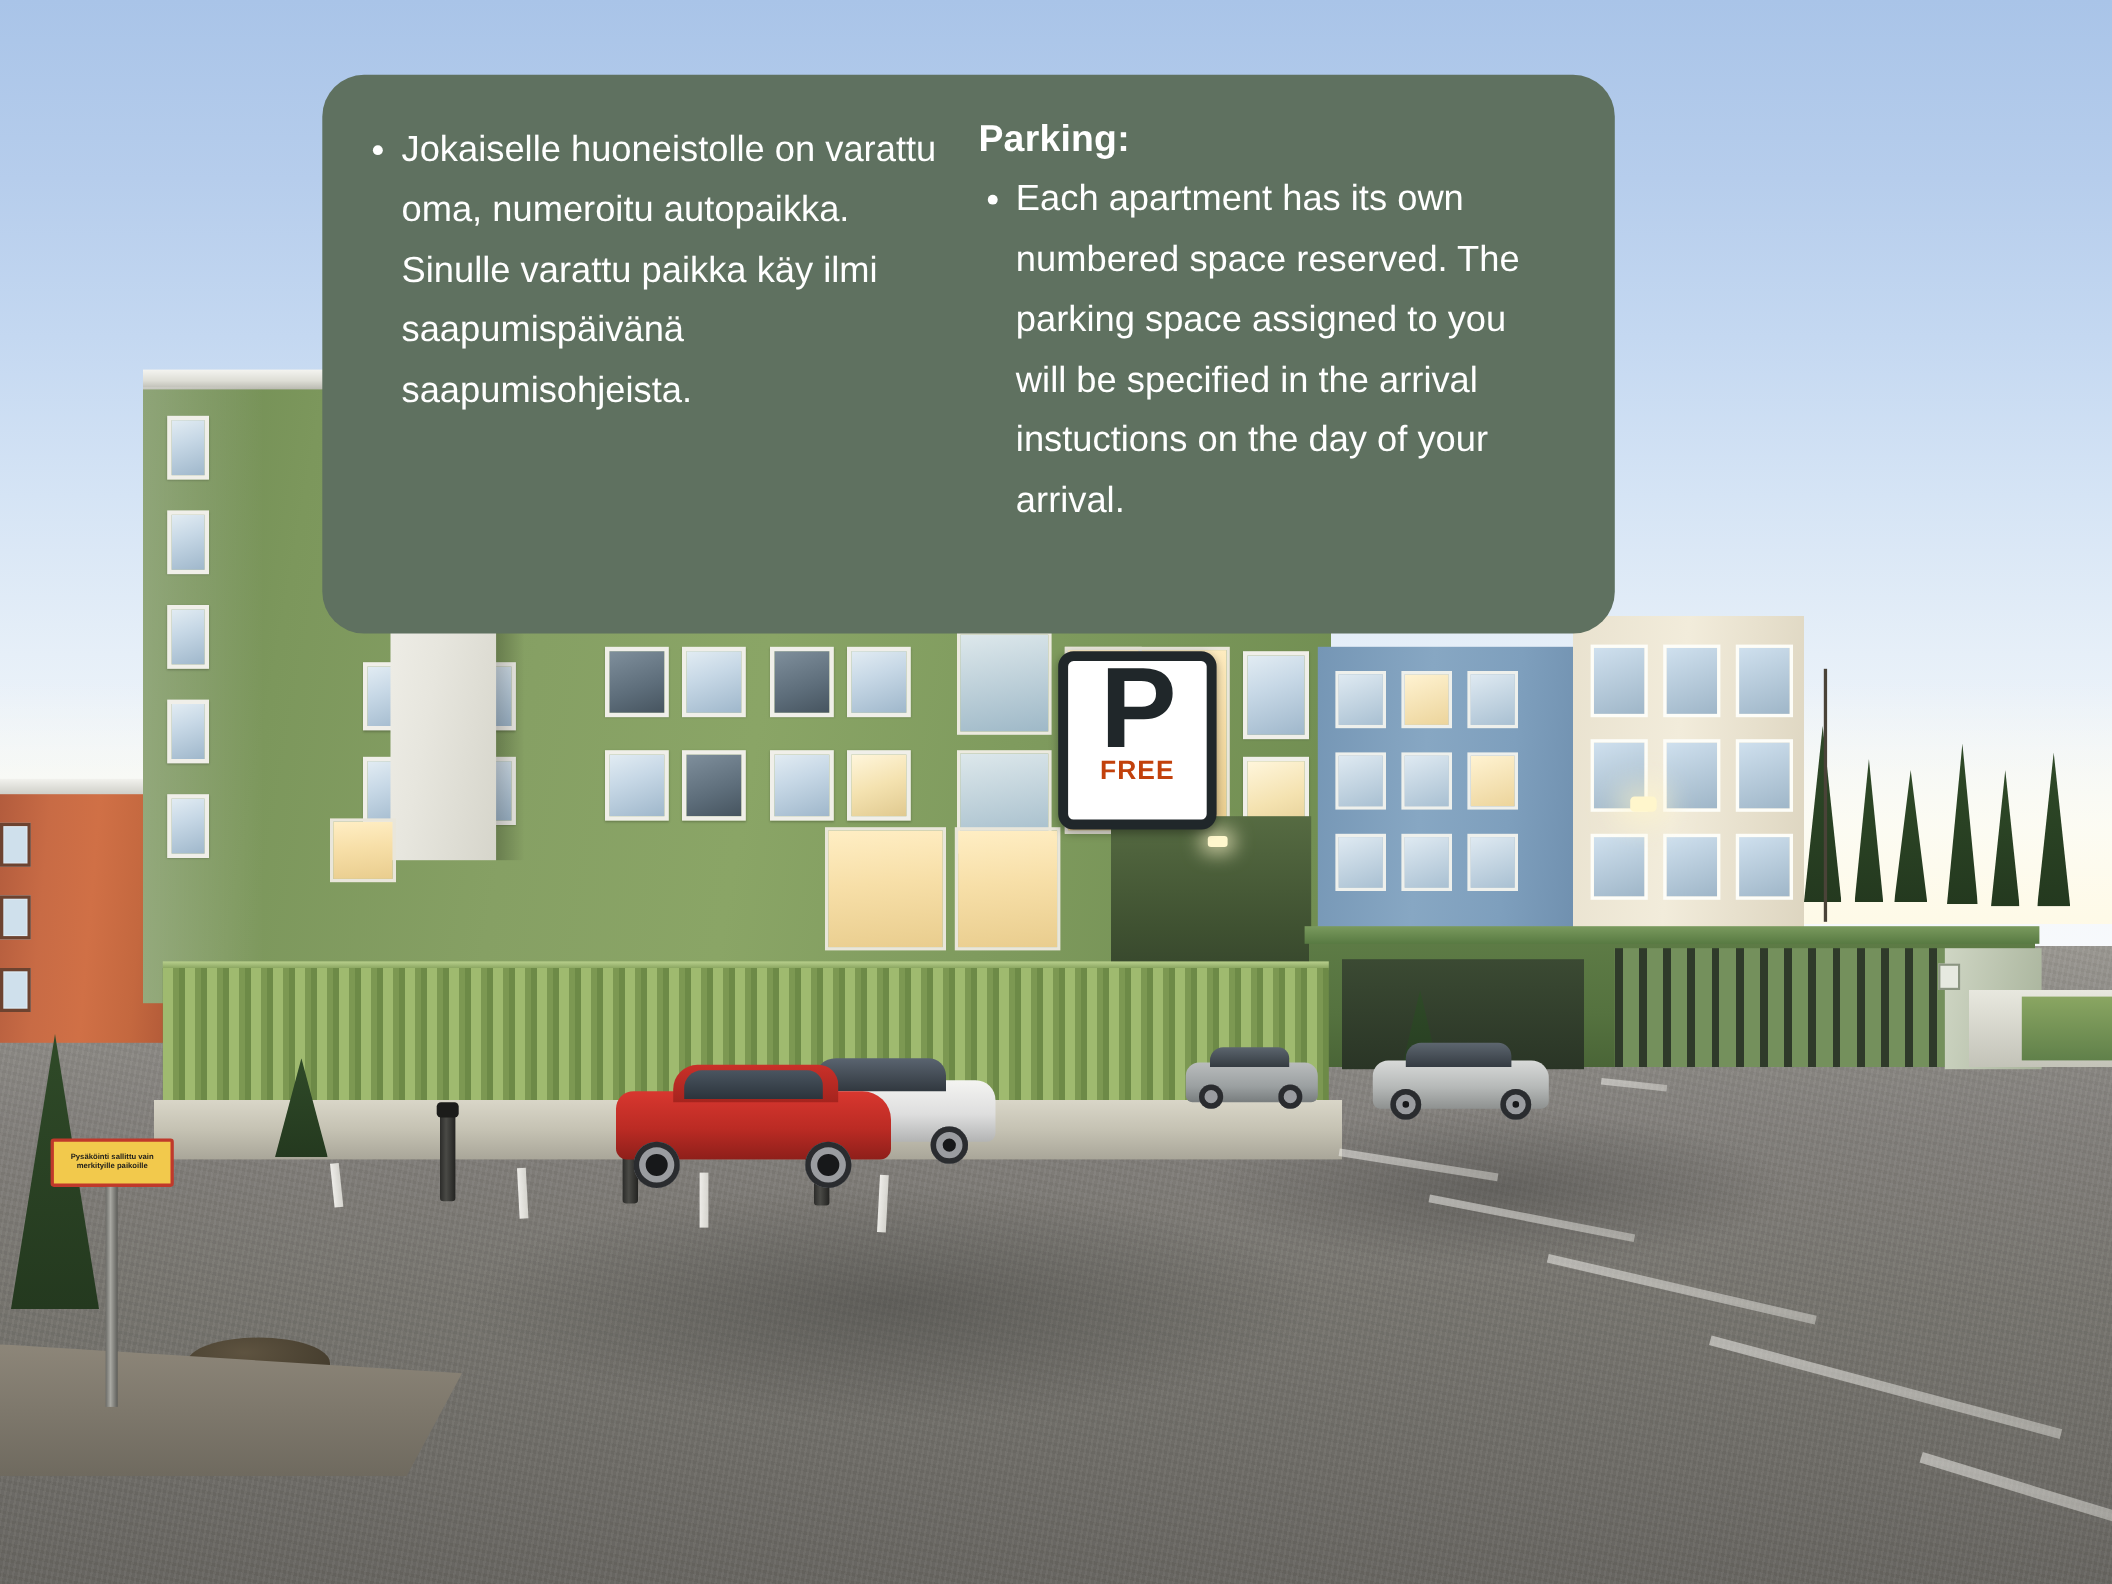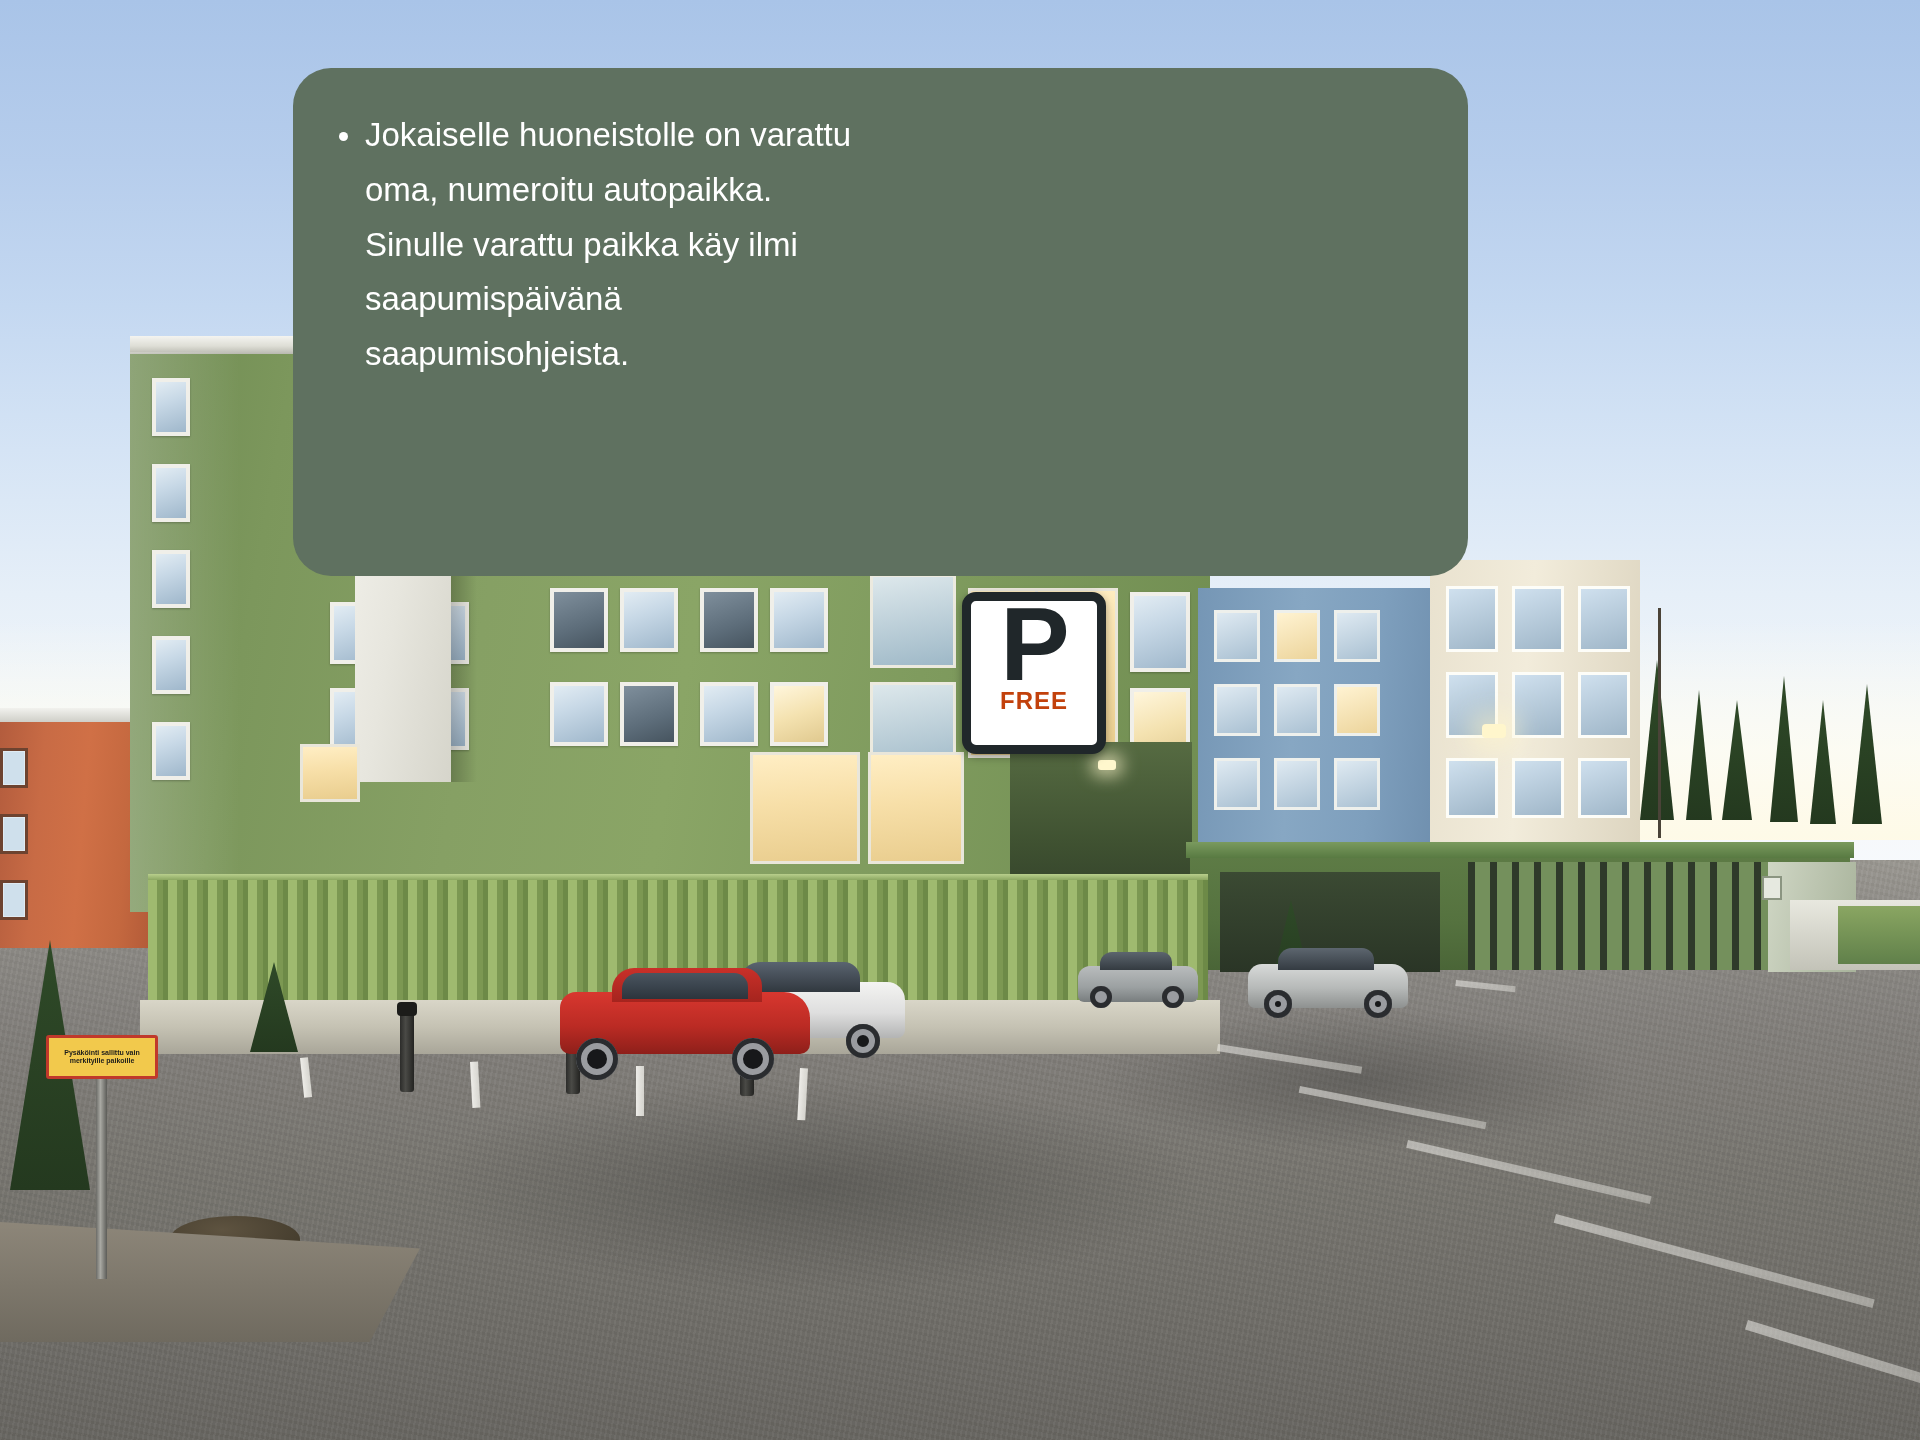--- a/index.html
+++ b/index.html
@@ -553,16 +553,25 @@
 
     <div class="col col-left">
       <ul>
         <li>
           <span class="dot"></span>
           <span class="txt">Jokaiselle huoneistolle on varattu oma, numeroitu autopaikka. Sinulle varattu paikka käy ilmi saapumispäivänä saapumisohjeista.</span>
         </li>
       </ul>
     </div>
 
+    <div class="col col-right">
+      <div class="col-head">Parking:</div>
+      <ul>
+        <li>
+          <span class="dot"></span>
+          <span class="txt">Each apartment has its own numbered space reserved. The parking space assigned to you will be specified in the arrival instuctions on the day of your arrival.</span>
+        </li>
+      </ul>
+    </div>
 
   </div>
 
 </div>
 
 </body></html>

